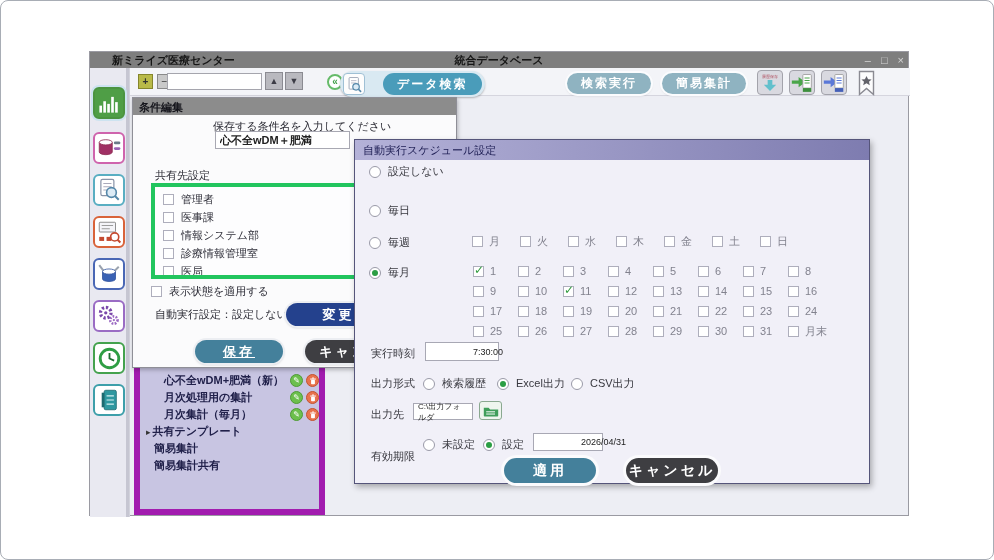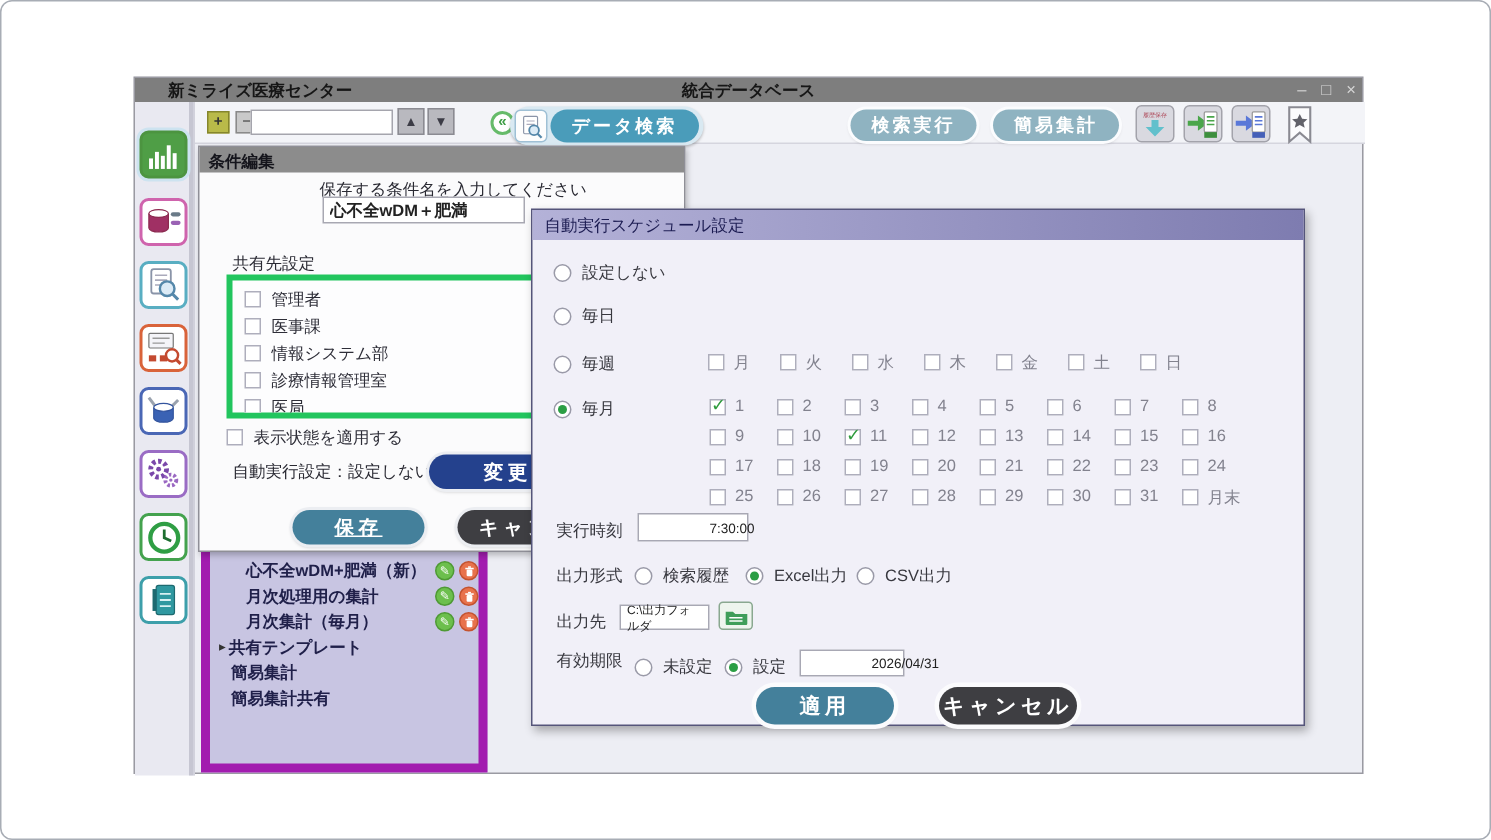--- a/index.html
+++ b/index.html
@@ -26,21 +26,21 @@
             font-size:10px; line-height:13px; text-align:center; color:#333; background:#c9c9c9; }
   .tb-btn.plus { background:#b9ba49; border-color:#85862c; font-weight:bold; }
   .tb-input { position:absolute; top:5px; height:17px; border:1px solid #a5a5ad; background:#fff;
               font-size:10px; padding:0 3px; width:95px; }
   .tb-arrow { position:absolute; top:4px; width:18px; height:18px; background:#b9b9bf;
               border:1px solid #8b8b92; color:#3c3c46; font-size:9px; text-align:center; line-height:17px; }
   .tb-collapse { position:absolute; top:6px; width:16px; height:16px; border-radius:50%;
                  background:#fff; border:2px solid #66bb6a; color:#3f9e46; font-size:10px;
                  font-weight:bold; text-align:center; line-height:12px; }
   .ds-wrap { position:absolute; left:250px; top:3px; height:26px; background:#d9e9f2;
-             border-radius:13px; display:flex; align-items:center; padding:0 3px; gap:2px;
+             border-radius:13px; display:flex; align-items:center; padding:0 3px; gap:18px;
              box-shadow:0 1px 2px rgba(0,0,0,.25); }
   .ds-icon { width:22px; height:22px; background:#fdfdfd; border:1px solid #9fc0d5; border-radius:4px;
              display:flex; align-items:center; justify-content:center; }
   .ds-pill { height:22px; background:#4a9cba; border-radius:11px; color:#fff; font-weight:bold;
              font-size:12px; padding:0 14px; line-height:22px; letter-spacing:2px; }
   .soft-pill { position:absolute; top:5px; height:21px; background:#8fb3c1; border-radius:11px;
                color:#fff; font-weight:bold; font-size:12px; text-align:center; line-height:21px;
                letter-spacing:2px; box-shadow:0 0 0 2px #fbfcfe, 0 1px 3px rgba(0,0,0,.3); }
   .tb-icon-btn { position:absolute; top:2px; width:26px; height:25px; background:#d9d9e0;
                  border:1px solid #a3a3ab; border-radius:4px; display:flex; flex-direction:column;
@@ -382,21 +382,21 @@
       </div>
       <div class="panel-label" style="left:22px;top:209px">自動実行設定：設定しない</div>
       <div class="pill-btn pill-change">変更</div>
       <div class="pill-btn pill-save">保存</div>
       <div class="pill-btn pill-cancel-p">キャンセル</div>
     </div>
 
     <div class="dialog">
       <div class="dialog-title">自動実行スケジュール設定</div>
 
-      <div class="dlg-row" style="left:14px;top:34px">
+      <div class="dlg-row" style="left:14px;top:24px">
         <span class="radio"></span>
         <span>設定しない</span>
       </div>
       <div class="dlg-row" style="left:14px;top:63px">
         <span class="radio"></span>
         <span>毎日</span>
       </div>
       <div class="dlg-row" style="left:14px;top:95px">
         <span class="radio"></span>
         <span>毎週</span>
@@ -603,21 +603,21 @@
         <span style="font-size:8px;color:#222">C:\出力フォルダ</span>
       </div>
       <div class="abs" style="left:124px;top:261px;width:23px;height:19px;background:#eef5ee;border:1px solid #8aa890;border-radius:3px;display:flex;align-items:center;justify-content:center">
         <svg width="16" height="12" viewBox="0 0 20 14">
           <path d="M1 3 h6 l2 2 h10 v8 a1 1 0 0 1 -1 1 h-16 a1 1 0 0 1 -1 -1 z" fill="#3f9e5a"></path>
           <line x1="4" y1="8" x2="15" y2="8" stroke="#fff" stroke-width="1.2"></line>
           <line x1="4" y1="10.8" x2="15" y2="10.8" stroke="#fff" stroke-width="1.2"></line>
         </svg>
       </div>
 
-      <div class="dlg-row" style="left:16px;top:293px">有効期限</div>
+      <div class="dlg-row" style="left:16px;top:309px">有効期限</div>
       <div class="dlg-row" style="left:68px;top:297px">
         <span class="radio"></span>
         <span>未設定</span>
       </div>
       <div class="dlg-row" style="left:128px;top:297px">
         <span class="radio sel"></span>
         <span>設定</span>
       </div>
       <div class="field abs" style="left:178px;top:293px;width:70px;height:18px">
         <span class="small-note">2026/04/31</span>

